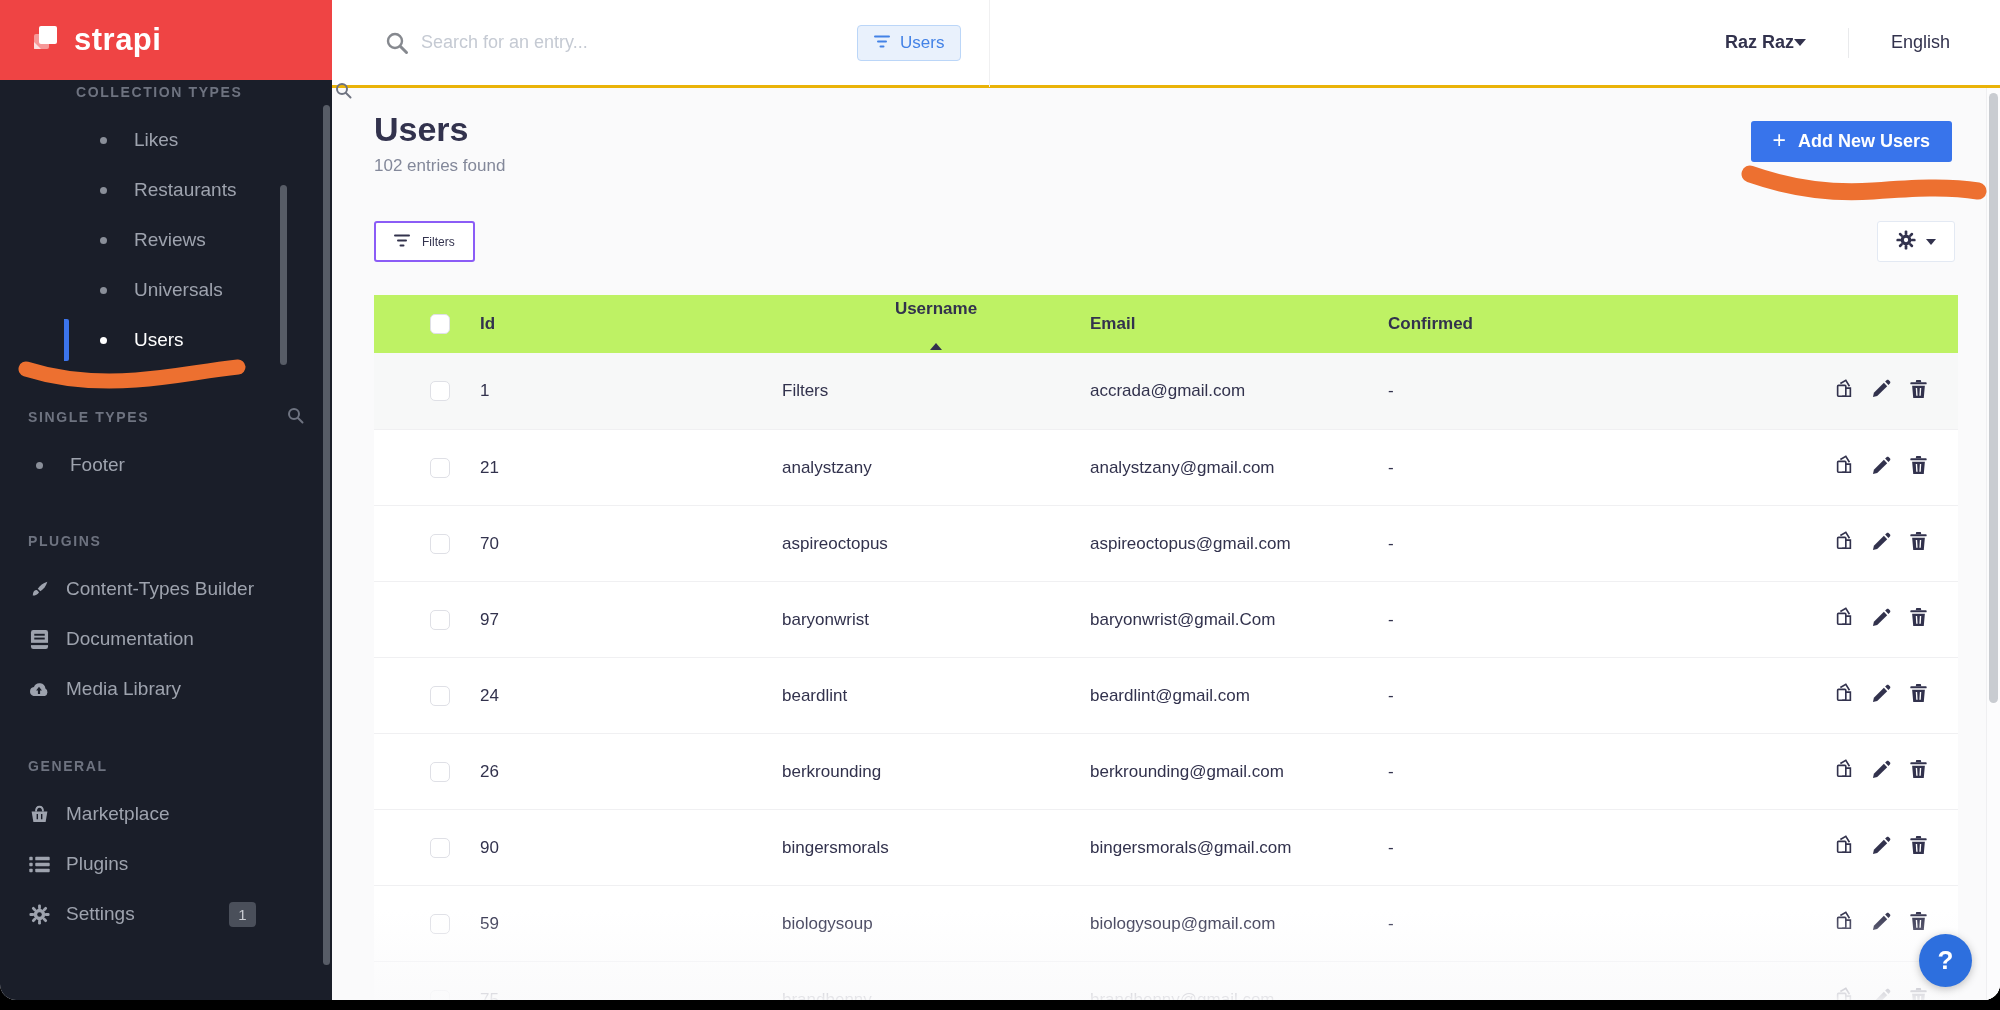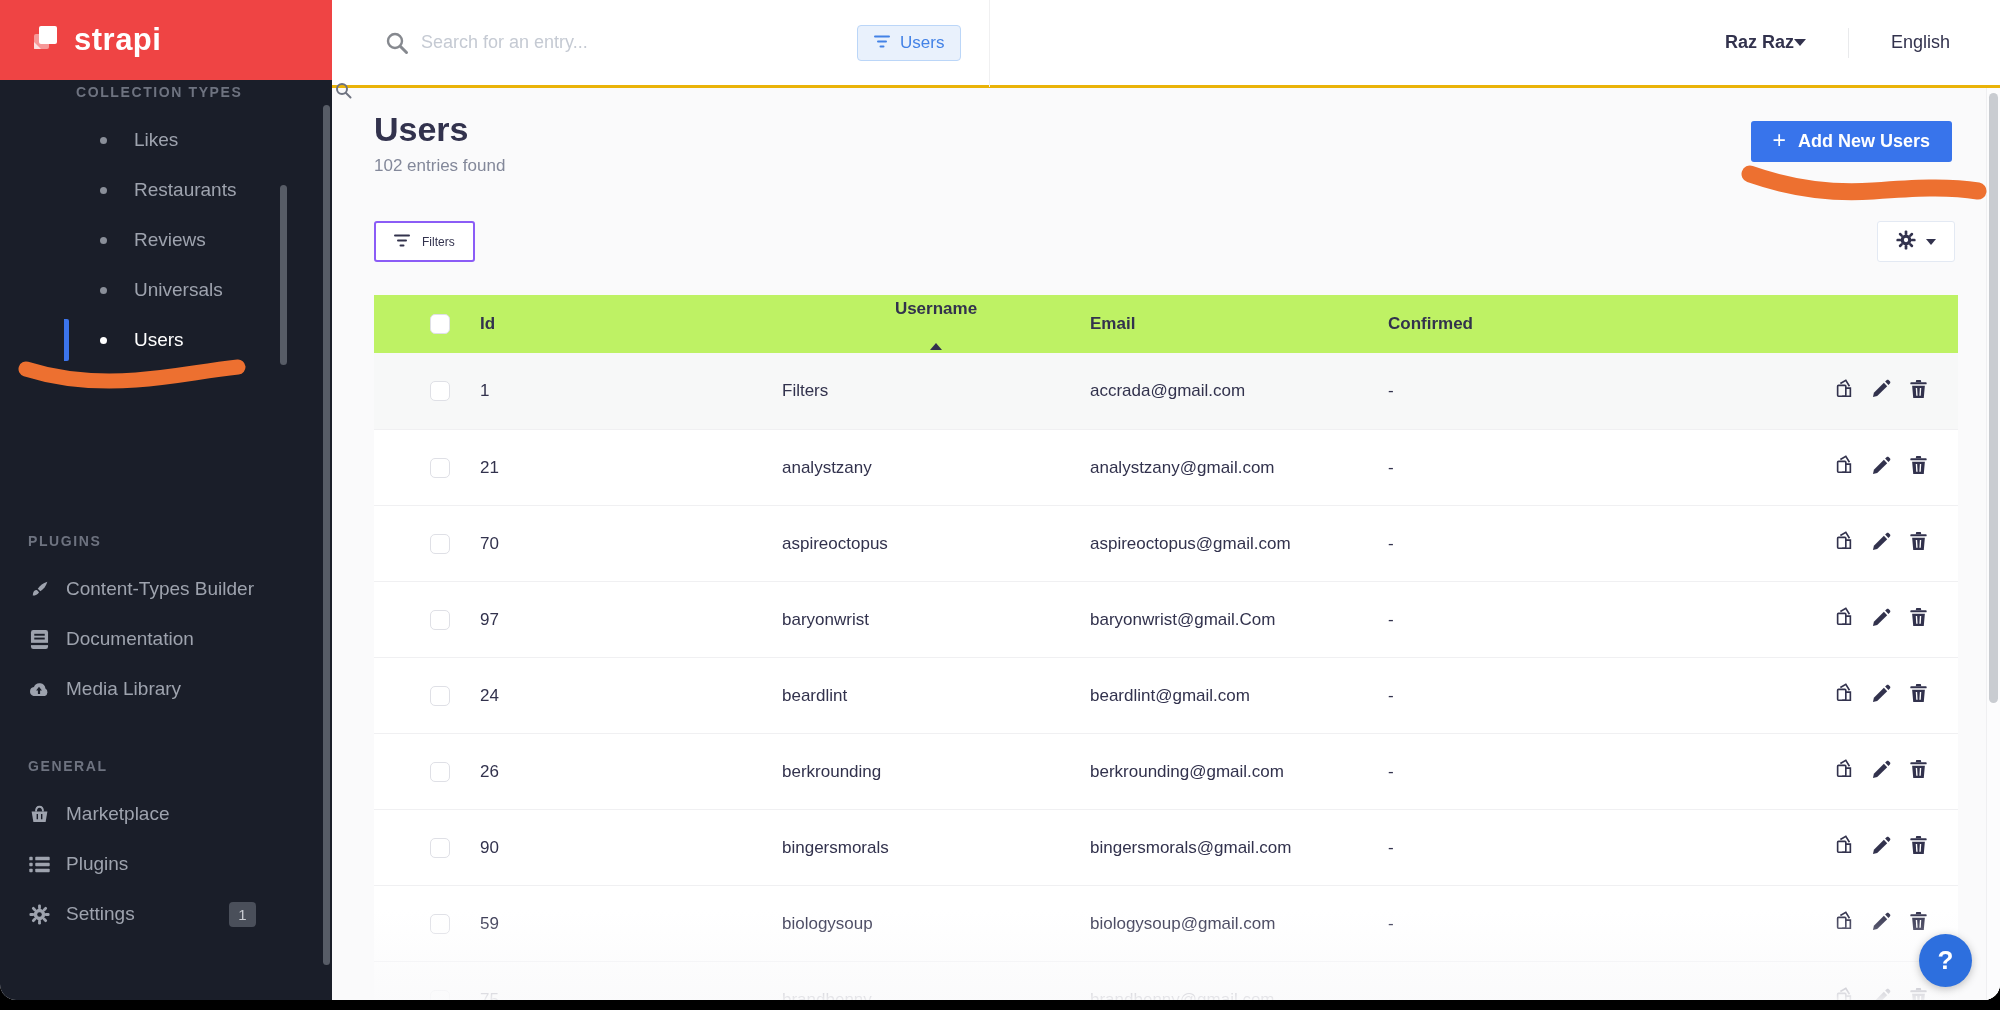--- a/index.html
+++ b/index.html
@@ -155,20 +155,38 @@
             <span class="bullet"></span>
             <span>Users</span>
           </div>
       </div>
     </div>
 
     <svg class="annotation" style="left:16px; top:356px;" width="232" height="36" viewBox="0 0 232 36">
       <path d="M10 13 C 45 24, 80 27, 120 24 C 160 21, 185 15, 222 11" fill="none" stroke="#ED7030" stroke-width="15" stroke-linecap="round"></path>
     </svg>
 
+    <div class="side-section" style="top:408px;">
+      <div class="side-header">
+        <span>SINGLE TYPES</span>
+          <span class="sp"></span>
+        <span>
+          <svg width="17" height="17" viewBox="0 0 17 17">
+              <circle cx="7" cy="7" r="5" fill="none" stroke="#6E7380" stroke-width="2"></circle>
+              <line x1="11" y1="11" x2="15.5" y2="15.5" stroke="#6E7380" stroke-width="2" stroke-linecap="round"></line>
+            </svg>
+        </span>
+      </div>
+      <div style="margin-top:14px;">
+        <div class="side-item">
+            <span class="bullet"></span>
+            <span>Footer</span>
+          </div>
+      </div>
+    </div>
 
     <div class="side-section" style="top:532px;">
       <div class="side-header">
           <span>PLUGINS</span>
         </div>
       <div style="margin-top:14px;">
         <div class="side-item">
           <span class="sicon">
             <svg width="21" height="21" viewBox="0 0 24 24" fill="#9EA3AE">
                 <path d="M21 3 C16 4.5 12.5 7.5 10 11 L13 14 C16.5 11.5 19.5 8 21 3 Z"></path>

